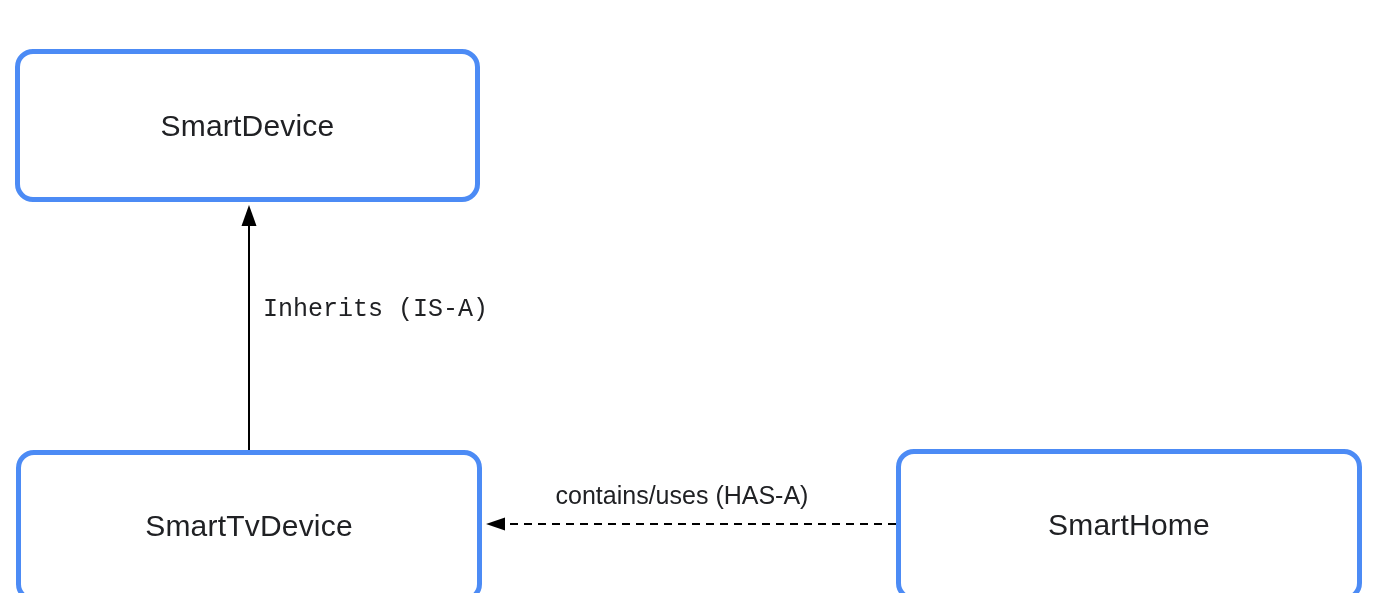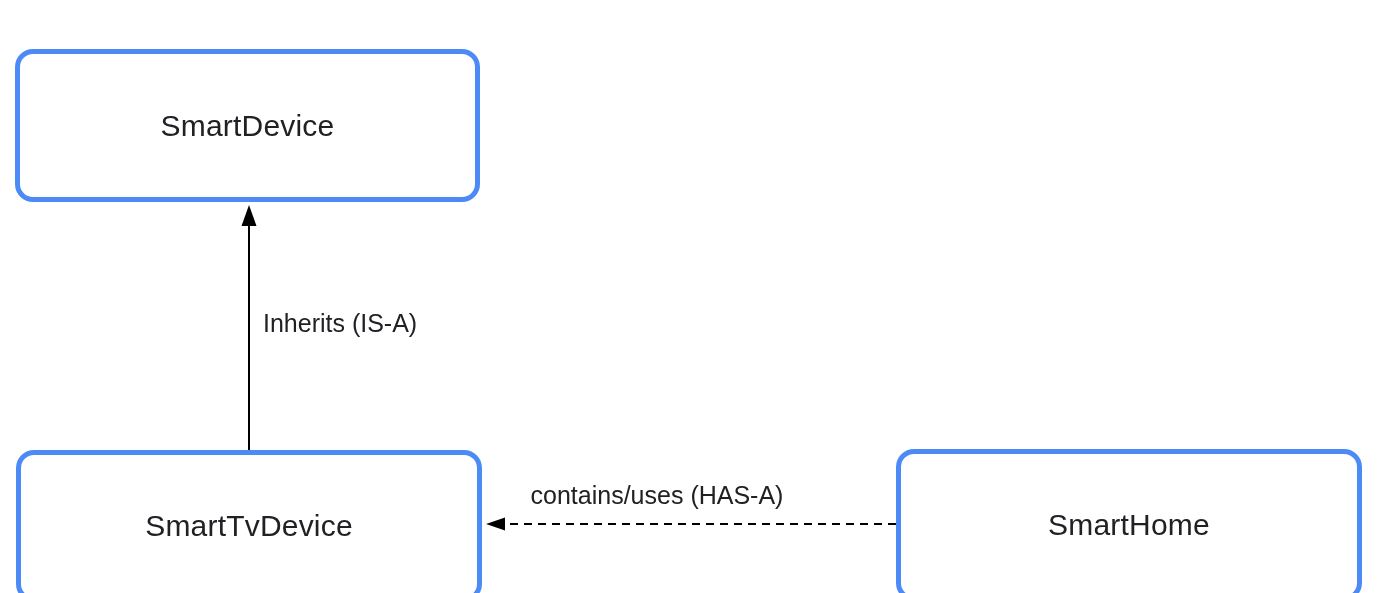--- a/index.html
+++ b/index.html
@@ -58,22 +58,22 @@
   .node-smart-device   { left: 15px;  top: 25px;  width: 465px; height: 153px; }
   .node-smart-tv-device{ left: 16px;  top: 426px; width: 466px; height: 152px; align-items: center; }
   .node-smart-home     { left: 896px; top: 425px; width: 466px; height: 152px; align-items: center; }
   .edge-label {
     position: absolute;
     font-size: 25px;
     font-weight: 400;
     color: var(--text-color);
     white-space: nowrap;
   }
-  .label-inheritance { left: 263px; top: 285px; }
-  .label-composition { left: 657px; top: 457px; transform: translateX(-50%); }
+  .label-inheritance { left: 263px; top: 271px; font-family: Liberation Mono, monospace; }
+  .label-composition { left: 682px; top: 457px; transform: translateX(-50%); }
 </style>
 </head>
 <body>
 
 <div class="canvas">
 
   <svg class="edges-svg" viewBox="0 0 1377 593" xmlns="http://www.w3.org/2000/svg">
 
     <g>
       <line class="edge-line" x1="249" y1="426" x2="249" y2="200"></line>

